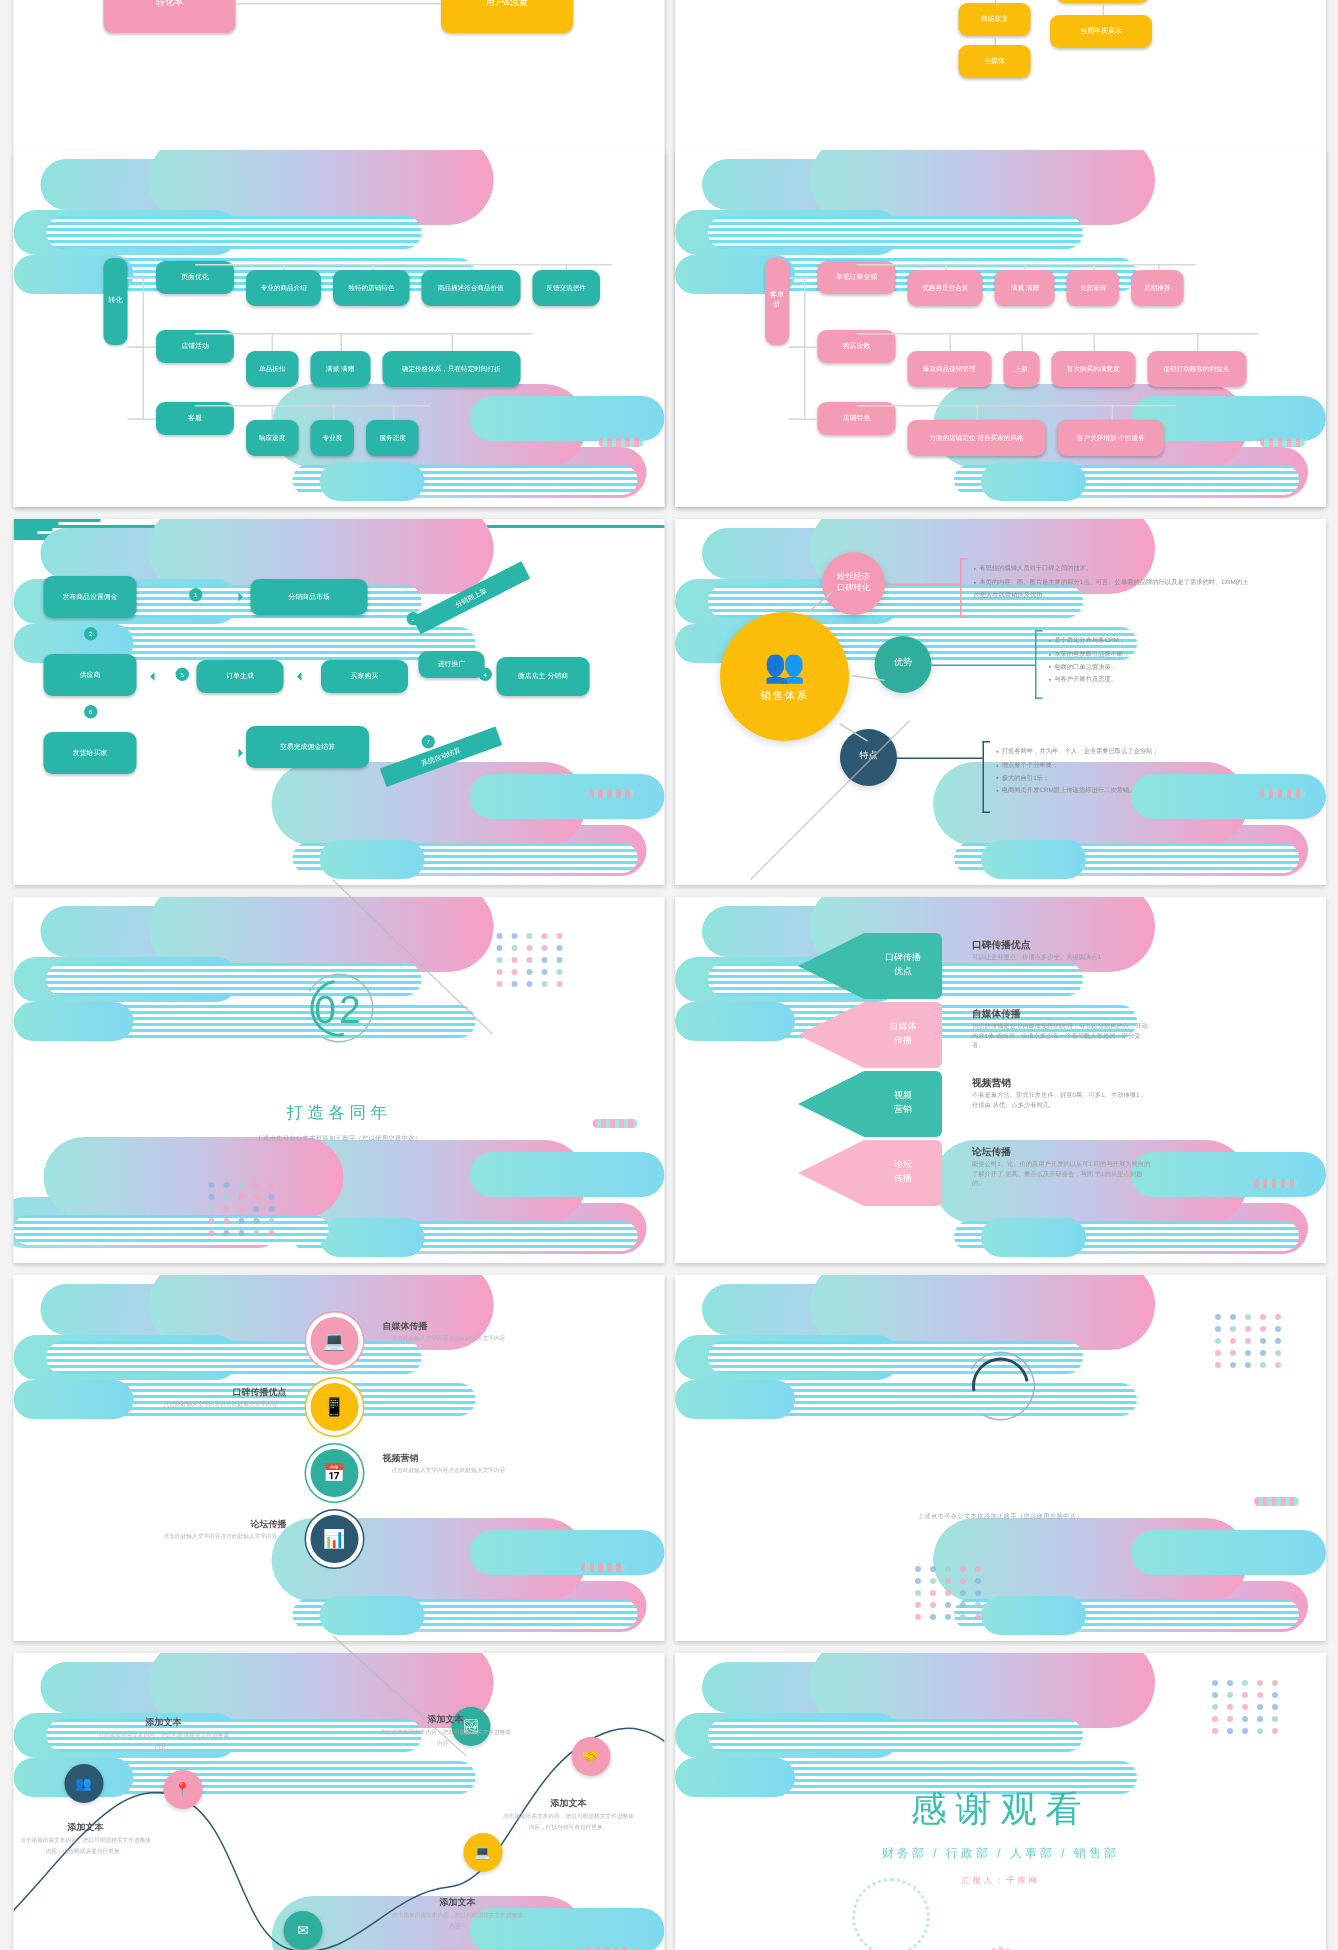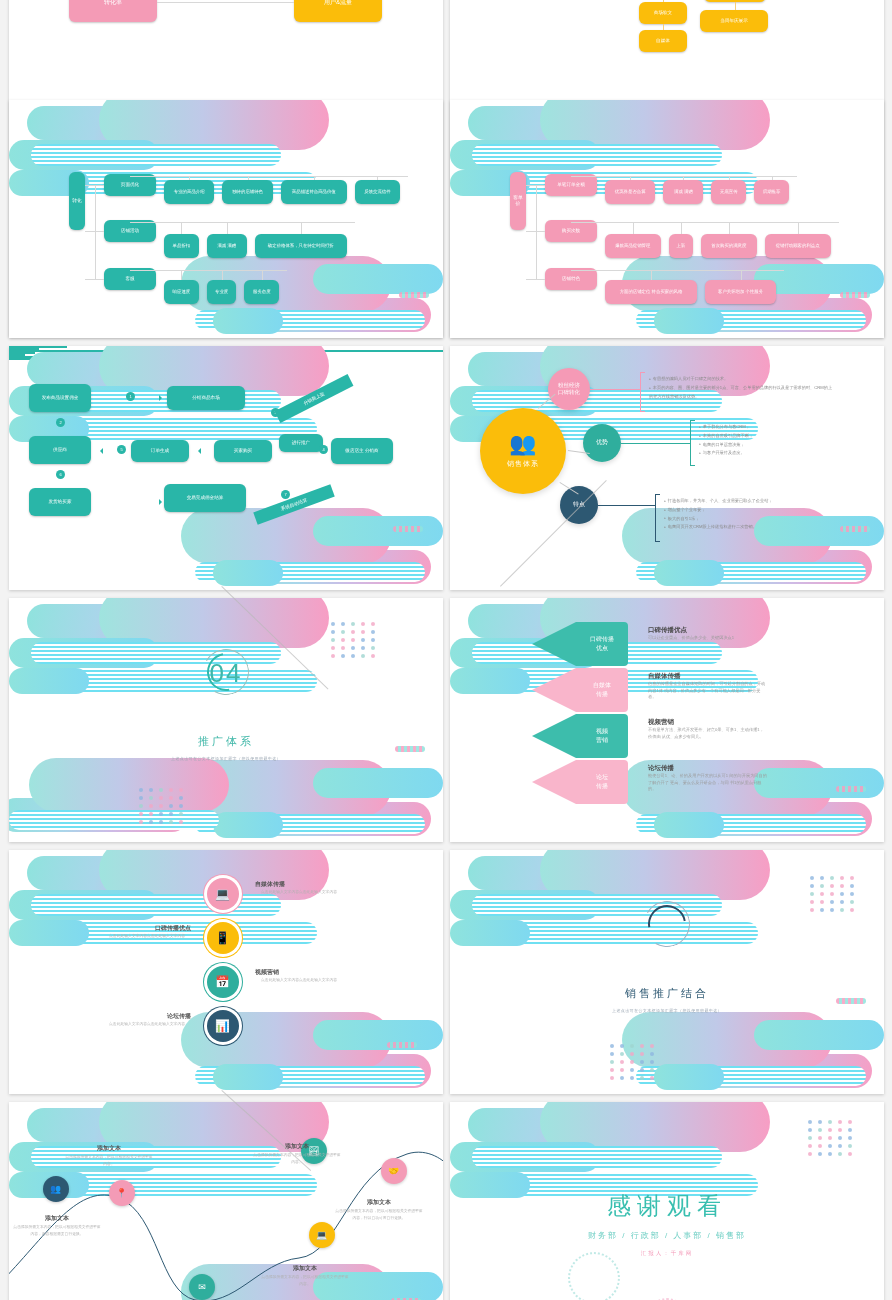--- a/index.html
+++ b/index.html
@@ -373,22 +373,22 @@
         </div>
         <div class="cloud-wrap cl-bl">
           <div class="blob g-pink b1"></div>
           <div class="blob g-pink2 b2"></div>
           <div class="stripe s1"></div>
         </div>
       </div>
       <div class="wave" style="right:18px;bottom:90px;width:30px;"></div>
       <div class="ring r1" style="left:198px;top:55px;width:38px;height:38px;transform:rotate(35deg);"></div>
       <div class="ring r2" style="left:194px;top:51px;width:46px;height:46px;transform:rotate(-15deg);"></div>
-      <div class="sec-num" style="left:0;top:60px;width:100%;text-align:center;color:#3fb7a8;">04</div>
-      <div class="sec-title" style="top:136px;color:#3fb7a8;">推广体系</div>
+      <div class="sec-num" style="left:0;top:60px;width:100%;text-align:center;color:#3fb7a8;">02</div>
+      <div class="sec-title" style="top:136px;color:#3fb7a8;">打造各同年</div>
       <div class="sec-sub" style="top:158px;">上述点击可在公文本框添加正题字（您以便用您题中达）</div>
       <div class="dots" style="right:66px;top:24px;">
         <i style="background: rgb(143, 182, 224); opacity: 0.8;"></i>
         <i style="background: rgb(143, 182, 224); opacity: 0.8;"></i>
         <i style="background: rgb(159, 212, 208); opacity: 0.8;"></i>
         <i style="background: rgb(242, 166, 196); opacity: 0.8;"></i>
         <i style="background: rgb(242, 166, 196); opacity: 0.8;"></i>
         <i style="background: rgb(143, 182, 224); opacity: 0.8;"></i>
         <i style="background: rgb(159, 212, 208); opacity: 0.8;"></i>
         <i style="background: rgb(242, 166, 196); opacity: 0.8;"></i>
@@ -532,21 +532,20 @@
           <div class="blob g-pink b1"></div>
           <div class="blob g-pink2 b2"></div>
           <div class="blob g-teal b3"></div>
           <div class="stripe s1"></div>
           <div class="blob g-teal b4"></div>
         </div>
       </div>
       <div class="wave" style="right:18px;bottom:90px;width:30px;"></div>
       <div class="ring r3" style="left:198px;top:55px;width:38px;height:38px;transform:rotate(35deg);"></div>
       <div class="ring r4" style="left:194px;top:51px;width:46px;height:46px;transform:rotate(-15deg);"></div>
-      <div class="sec-title" style="top:136px;color:#2d5872;">销售推广结合</div>
       <div class="sec-sub" style="top:158px;">上述点击可在公文本框添加正题字（您以便用您题中达）</div>
       <div class="dots" style="right:28px;top:26px;">
         <i style="background: rgb(143, 182, 224); opacity: 0.8;"></i>
         <i style="background: rgb(143, 182, 224); opacity: 0.8;"></i>
         <i style="background: rgb(159, 212, 208); opacity: 0.8;"></i>
         <i style="background: rgb(242, 166, 196); opacity: 0.8;"></i>
         <i style="background: rgb(242, 166, 196); opacity: 0.8;"></i>
         <i style="background: rgb(143, 182, 224); opacity: 0.8;"></i>
         <i style="background: rgb(159, 212, 208); opacity: 0.8;"></i>
         <i style="background: rgb(242, 166, 196); opacity: 0.8;"></i>

